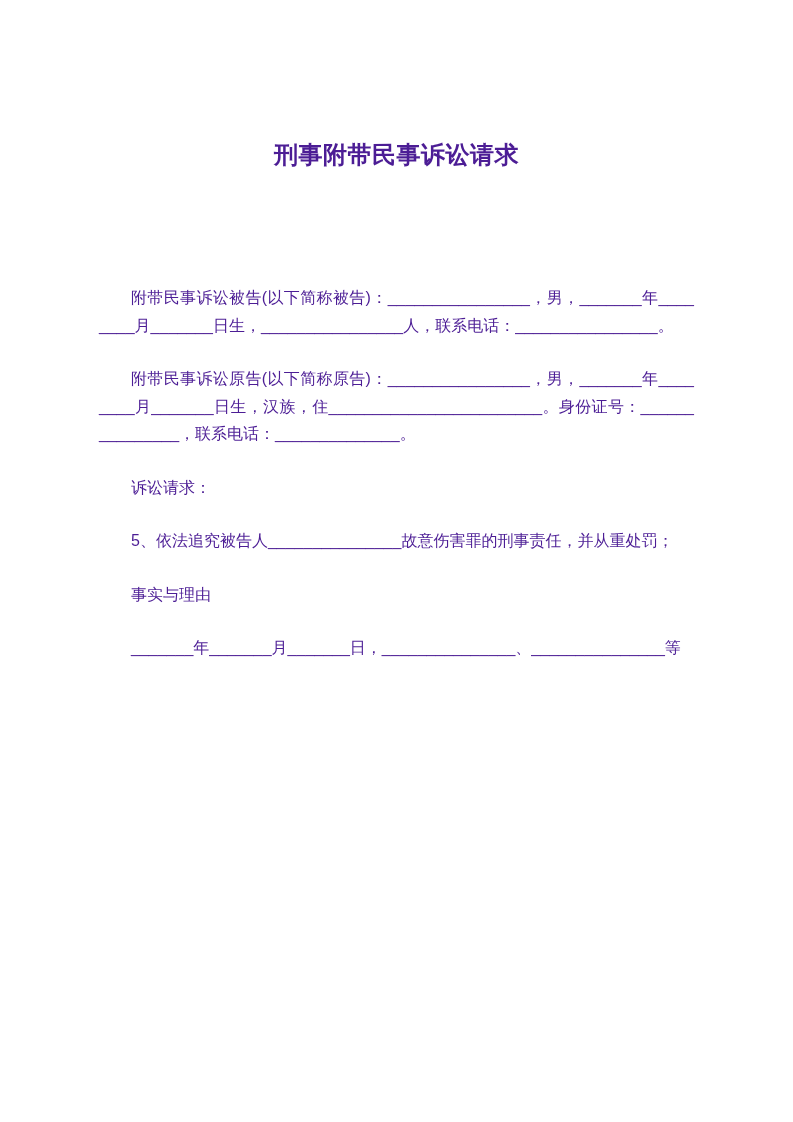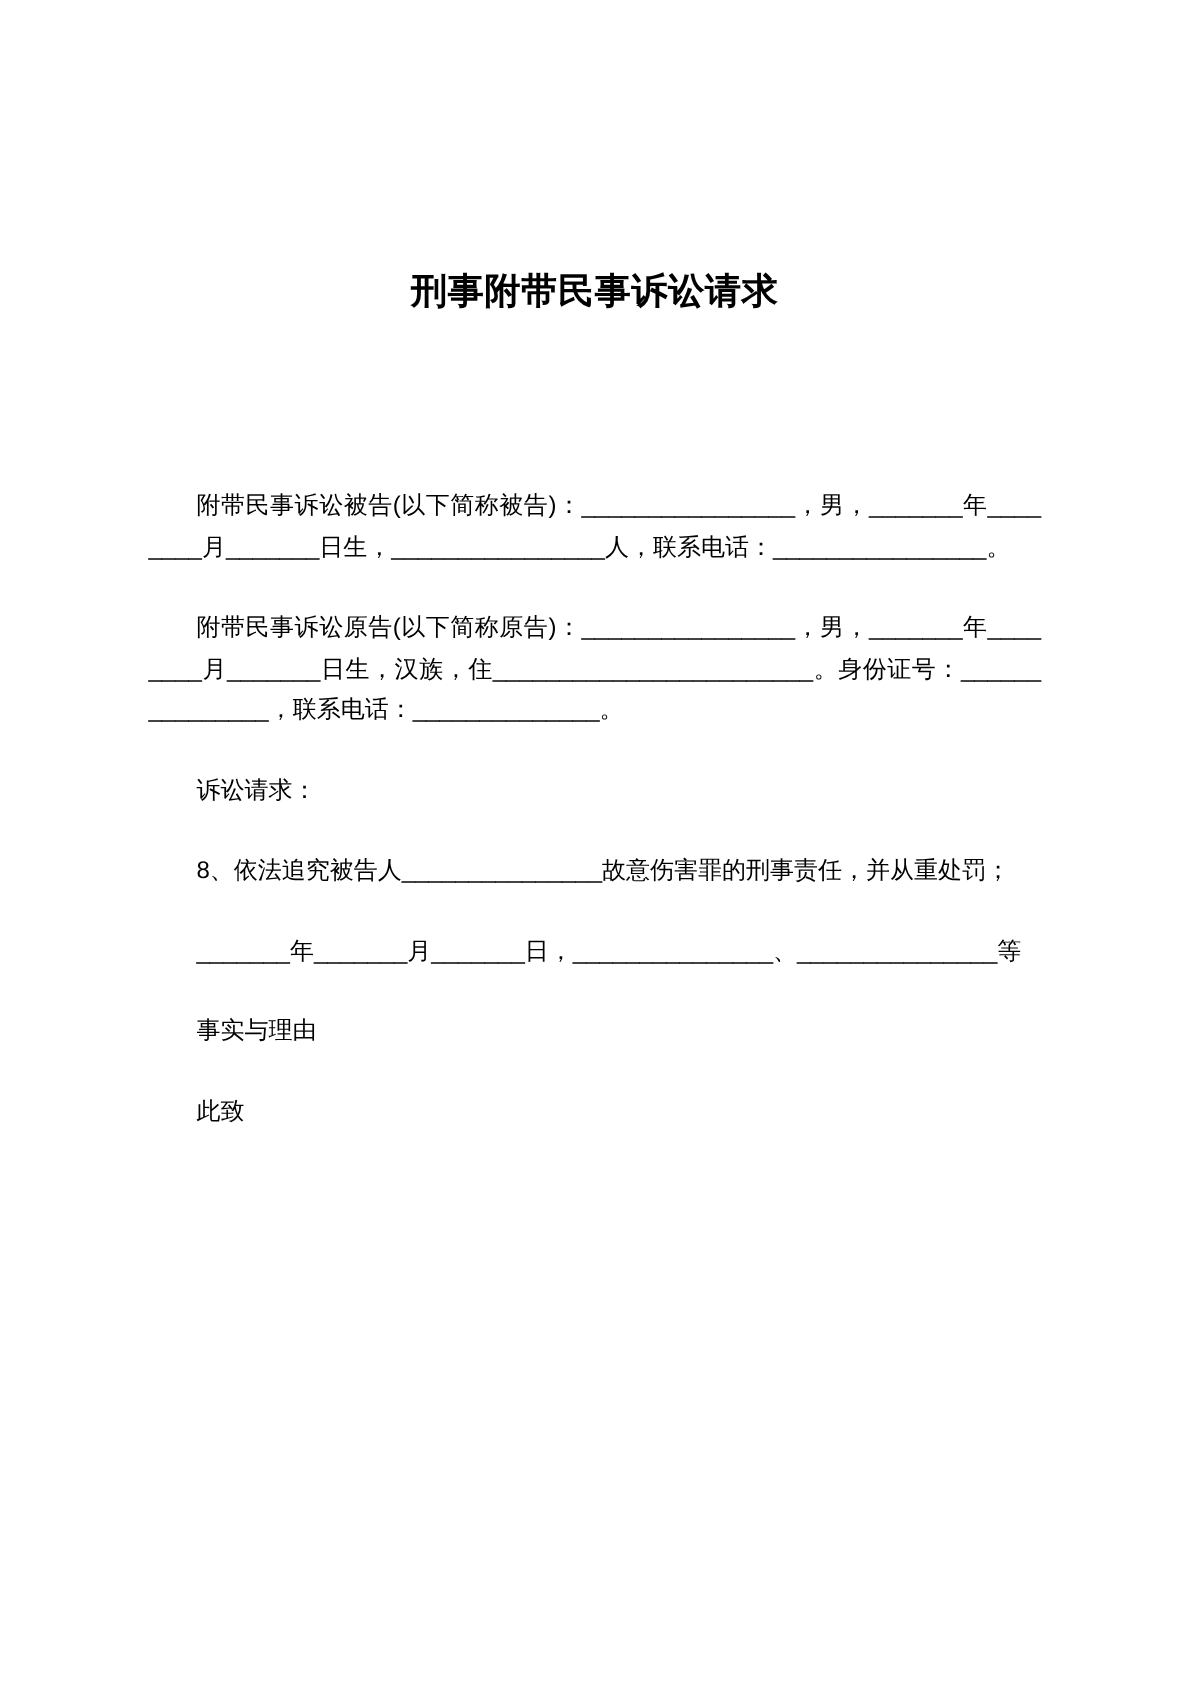--- a/index.html
+++ b/index.html
@@ -7,22 +7,21 @@
     padding: 0;
     background: #ffffff;
   }
   .page {
     position: relative;
     width: 793px;
     height: 960px;
     background: #ffffff;
     overflow: hidden;
     font-family: "Liberation Sans", "DejaVu Sans", sans-serif;
-    color: #000000;
-    margin-top: 40px;
+    color: #4c1d95;
   }
   .content {
     position: absolute;
     left: 99px;
     top: 139px;
     width: 595px;
     font-size: 16px;
     line-height: 27.5px;
   }
   .doc-title {
@@ -55,25 +54,24 @@
 <div class="page">
   <div class="content">
     <h1 class="doc-title">刑事附带民事诉讼请求</h1>
 
     <p class="para">附带民事诉讼被告(以下简称被告)：________________，男，_______年________月_______日生，________________人，联系电话：________________。</p>
 
     <p class="para">附带民事诉讼原告(以下简称原告)：________________，男，_______年________月_______日生，汉族，住________________________。身份证号：_______________，联系电话：______________。</p>
 
     <p class="para">诉讼请求：</p>
 
-    <p class="para">8、依法追究被告人_______________故意伤害罪的刑事责任，并从重处罚；</p>
+    <p class="para">5、依法追究被告人_______________故意伤害罪的刑事责任，并从重处罚；</p>
 
+
+    <p class="para">事实与理由</p>
 
     <p class="para">_______年_______月_______日，_______________、_______________等</p>
 
-    <p class="para">事实与理由</p>
 
-
-    <p class="para">此致</p>
   </div>
 
   <div class="page-number">1</div>
 </div>
 
 </body></html>

